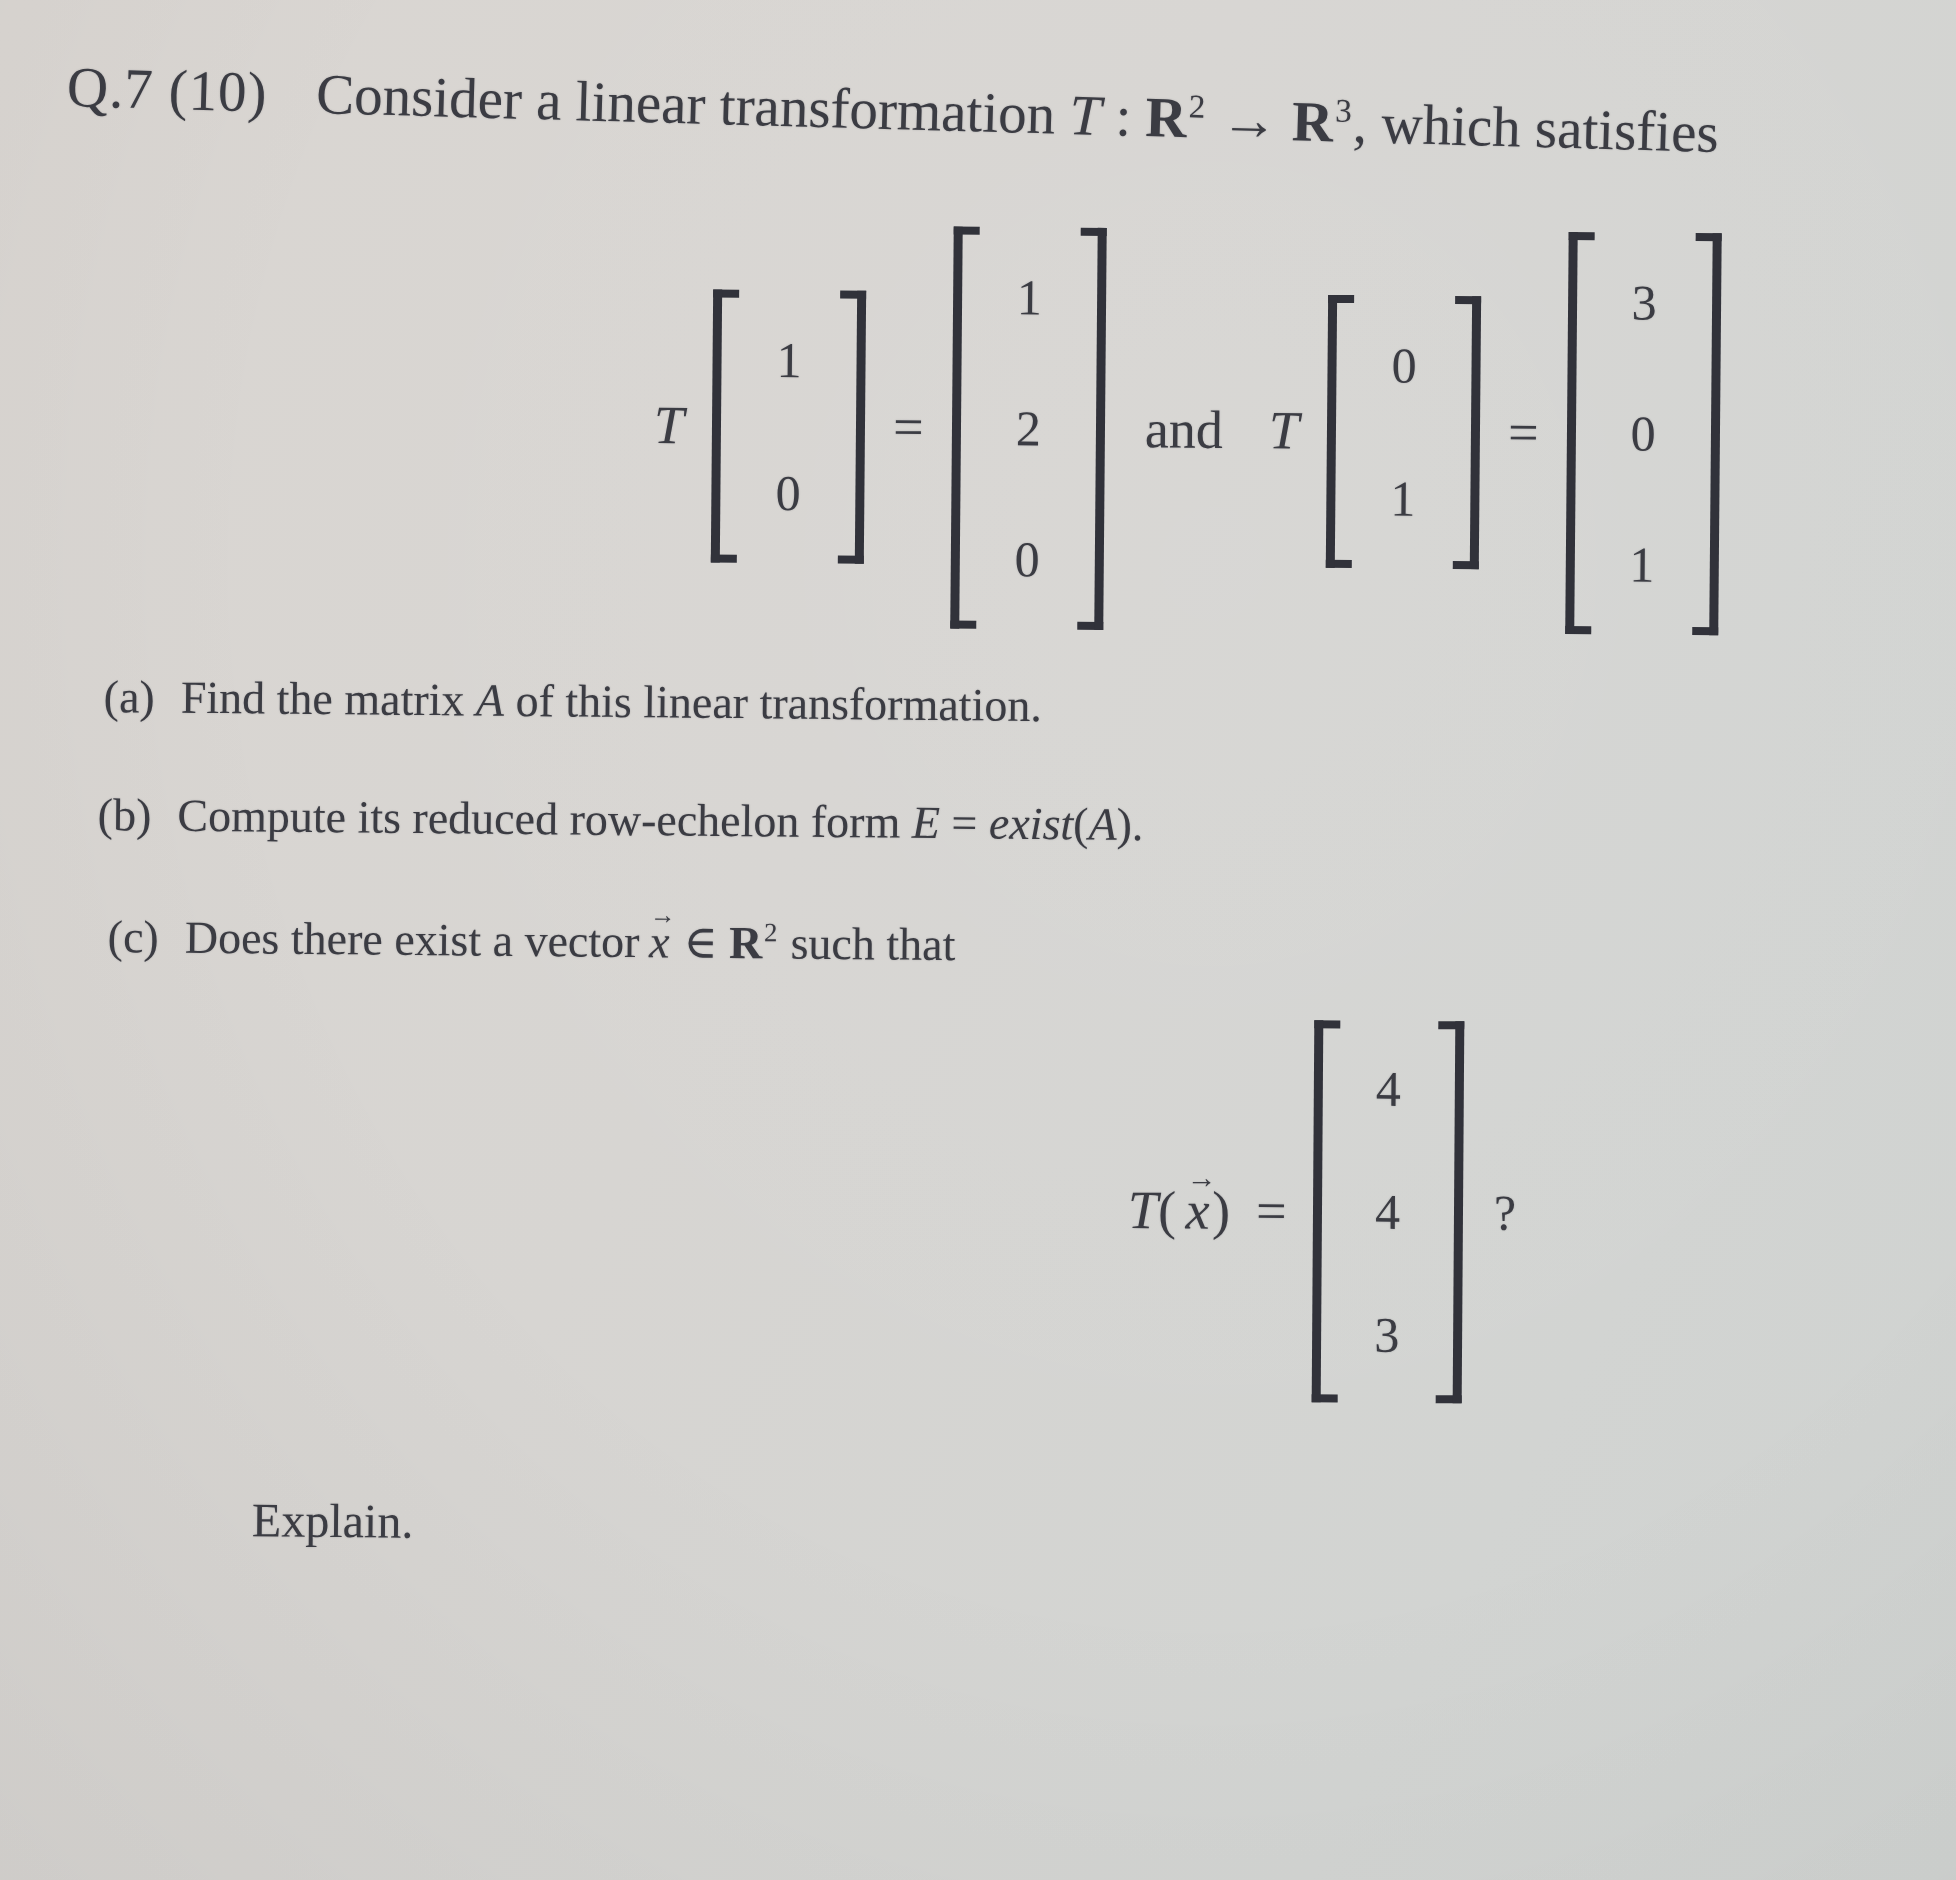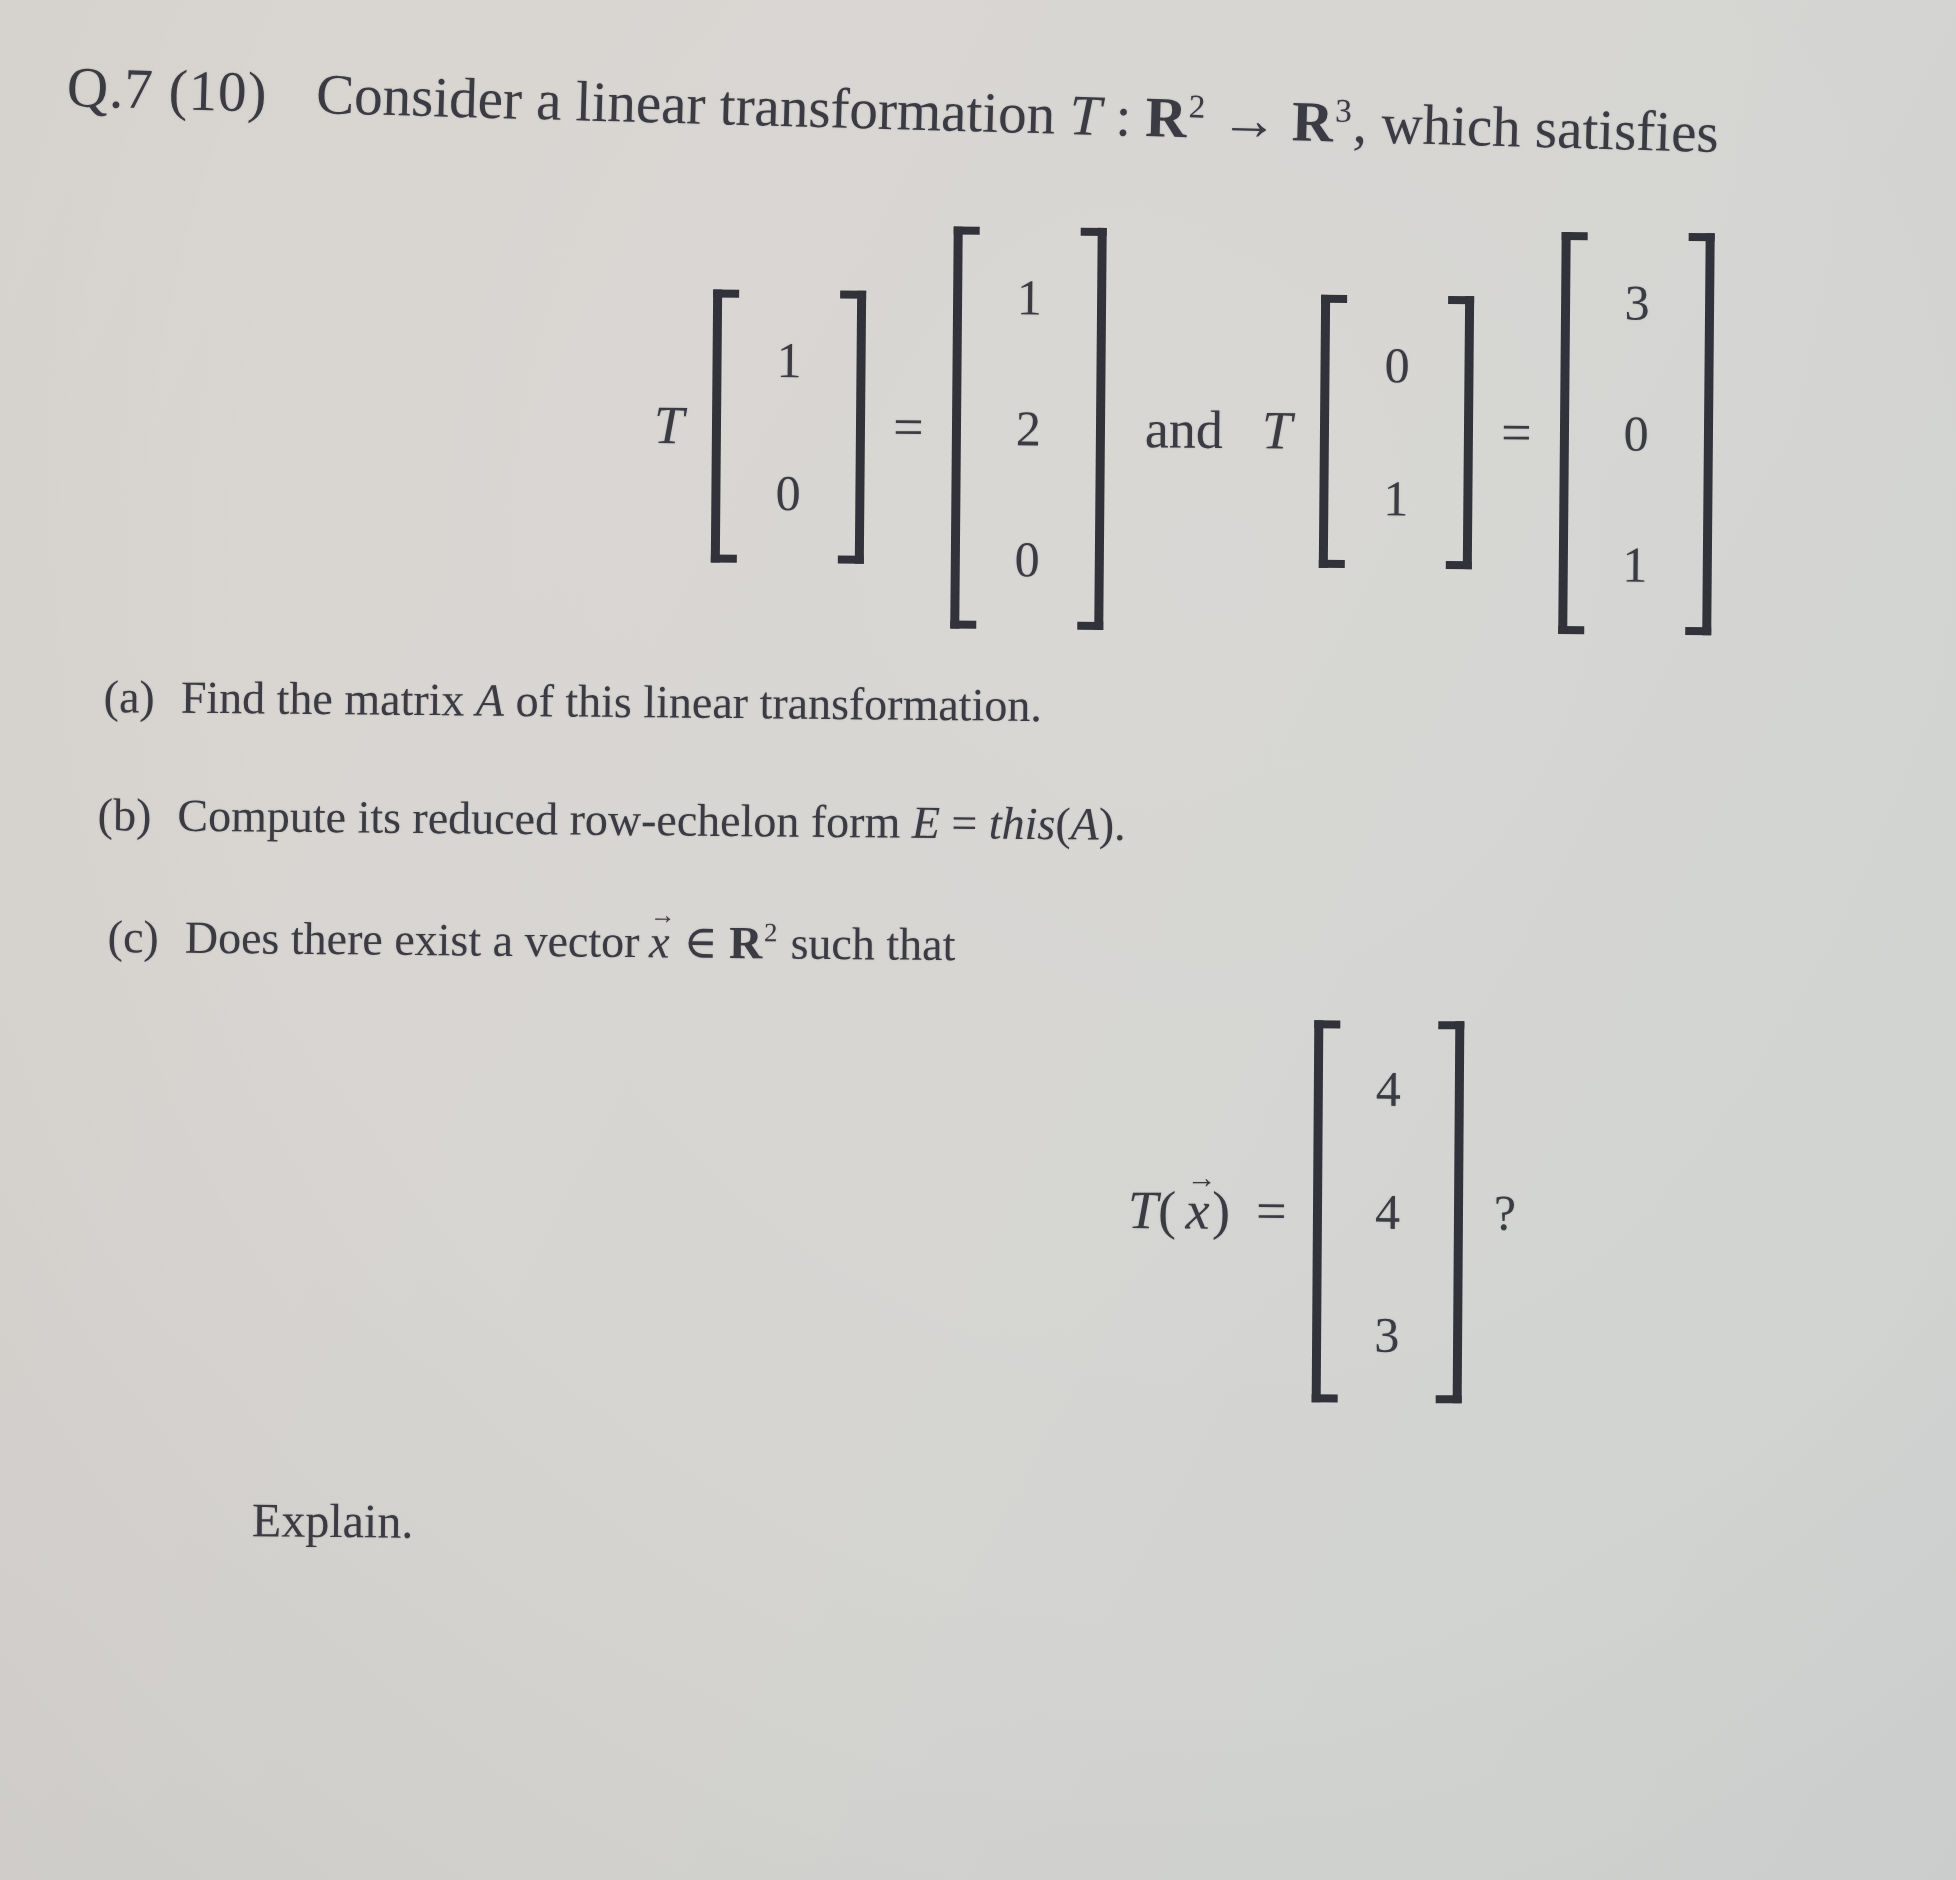--- a/index.html
+++ b/index.html
@@ -49,21 +49,21 @@
   .eqrow {
     position: absolute;
     display: flex;
     align-items: center;
     font-size: 54px;
     white-space: nowrap;
   }
   #equation-1 { left: 654px; top: 224px; gap: 28px; transform: rotate(0.5deg); transform-origin: left center; }
   #equation-2 { left: 1128px; top: 1019px; gap: 26px; transform: rotate(0.4deg); transform-origin: left center; }
 
-  .conj { margin-left: 12px; margin-right: 11px; }
+  .conj { margin-left: 12px; margin-right: 18px; }
 
   
   .mat { display: inline-flex; align-items: stretch; }
   .mat .br  { width: 26px; border: 0 solid #31323a; border-top-width: 8.7px; border-bottom-width: 8.7px; box-sizing: border-box; }
   .mat .brl { border-left-width: 9.6px; }
   .mat .brr { border-right-width: 9.6px; }
   .mat .col {
     display: flex;
     flex-direction: column;
     justify-content: space-between;
@@ -155,21 +155,21 @@
       </span>
       <span class="br brr"></span>
     </span>
   </div>
 
   <div class="item" id="item-a">
     <span class="label">(a)</span><span>Find the matrix </span><span class="mi">A</span><span> of this linear transformation.</span>
   </div>
 
   <div class="item" id="item-b">
-    <span class="label">(b)</span><span>Compute its reduced row-echelon form </span><span class="mi">E</span><span> = </span><span class="mi">this</span><span>(</span><span class="mi">A</span><span>).</span>
+    <span class="label">(b)</span><span>Compute its reduced row-echelon form </span><span class="mi">E</span><span> = </span><span class="mi">exist</span><span>(</span><span class="mi">A</span><span>).</span>
   </div>
 
   <div class="item" id="item-c">
     <span class="label">(c)</span><span>Does there exist a vector</span><span class="vec"><span class="arr">→</span><span>x</span></span><span> ∈ </span><span class="mbf">R</span><span class="sup">2</span><span> such that</span>
   </div>
 
   <div class="eqrow" id="equation-2">
     <span><span class="mi">T</span><span>(</span><span class="vec"><span class="arr">→</span><span>x</span></span><span>)</span></span>
 
     <span>=</span>

